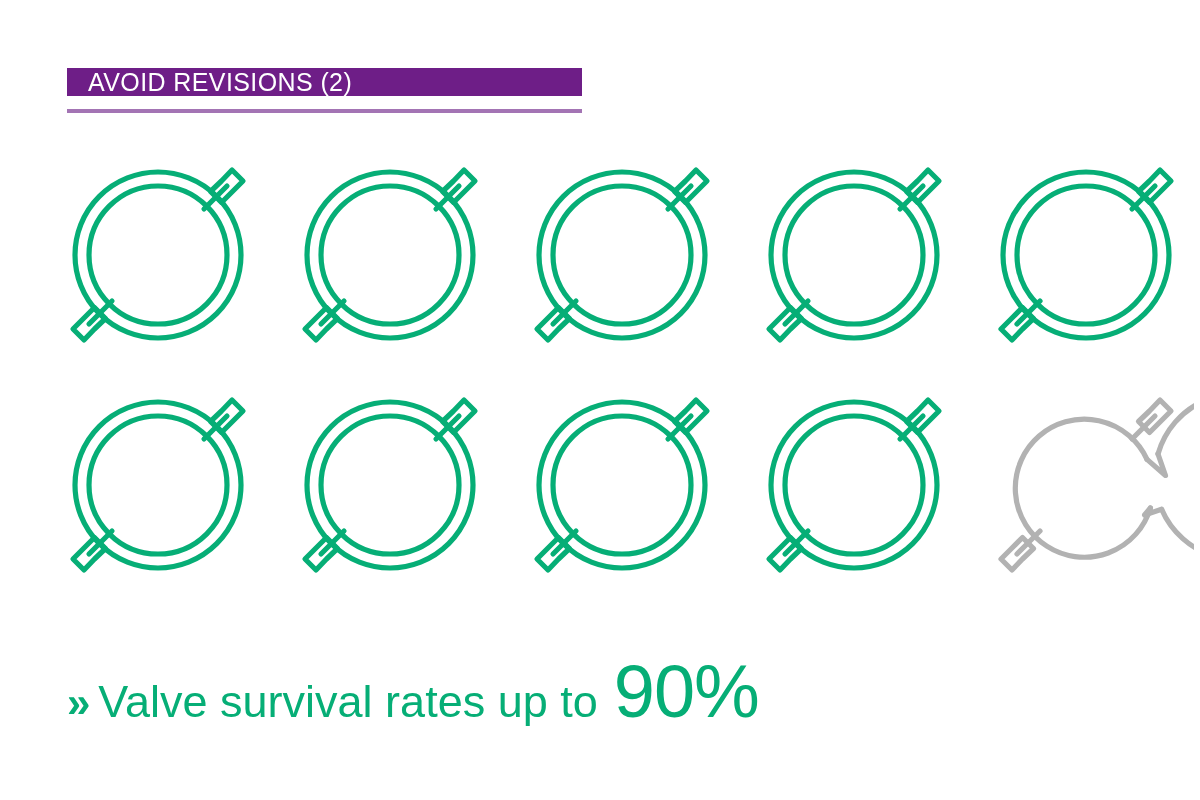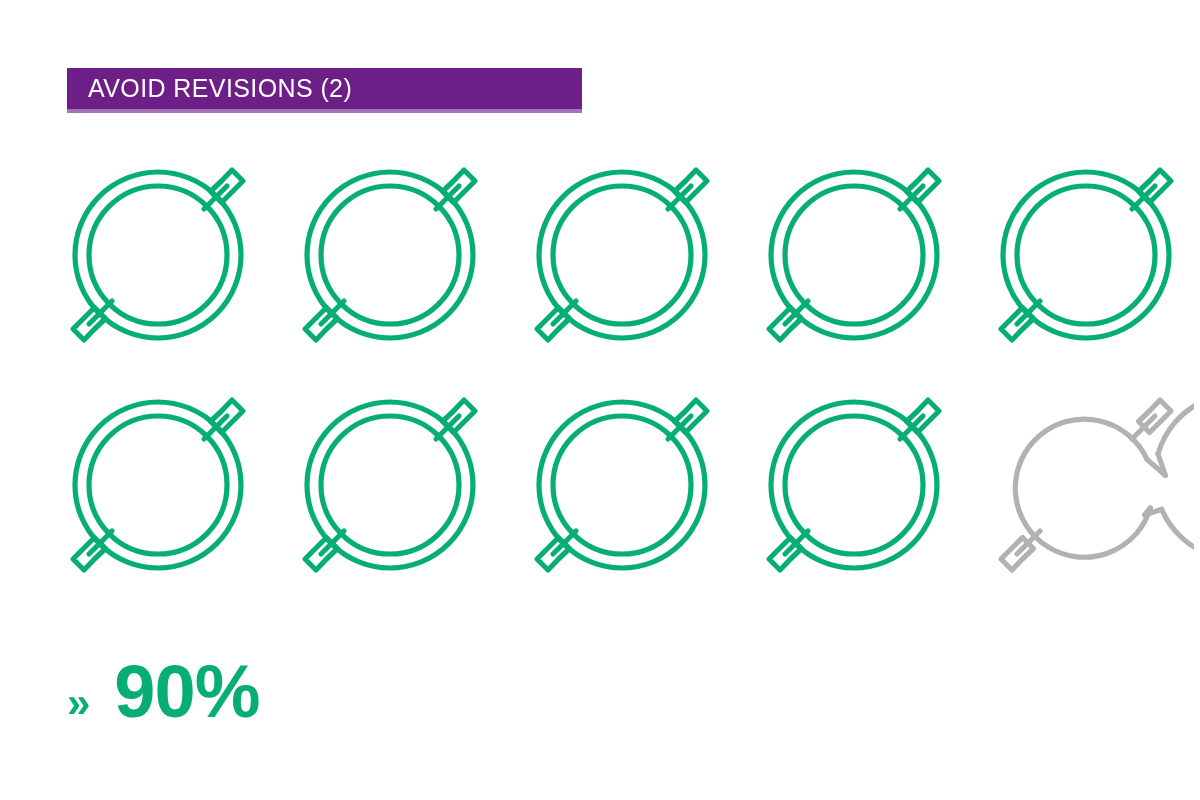--- a/index.html
+++ b/index.html
@@ -18,21 +18,21 @@
     background: #ffffff;
     overflow: hidden;
   }
 
   
   #header-banner {
     position: absolute;
     left: 67px;
     top: 68px;
     width: 515px;
-    height: 41px;
+    height: 28px;
     background: #6E1E87;
     display: flex;
     align-items: center;
   }
   #header-banner-underline {
     position: absolute;
     left: 67px;
     top: 109px;
     width: 515px;
     height: 4px;
@@ -107,21 +107,21 @@
   .caption-text {
     font-family: "Liberation Sans", sans-serif;
     font-size: 45px;
     font-weight: 400;
     color: #06AE76;
     line-height: 1;
   }
   #caption-highlight {
     font-family: "Liberation Sans", sans-serif;
     font-size: 74px;
-    font-weight: bold;
+    font-weight: normal;
     color: #06AE76;
     line-height: 1;
     margin: 0 12px 0 16px;
     letter-spacing: -1px;
   }
 </style>
 </head>
 <body>
 
 <div id="page">
@@ -275,16 +275,17 @@
           </g>
         </svg>
       </div>
 
     </div>
 
   </div>
 
   <div id="caption">
     <span id="caption-bullet">»</span>
+    <span class="caption-text">Valve survival rates up to</span>
     <span id="caption-highlight">90%</span>
   </div>
 
 </div>
 
 </body></html>

